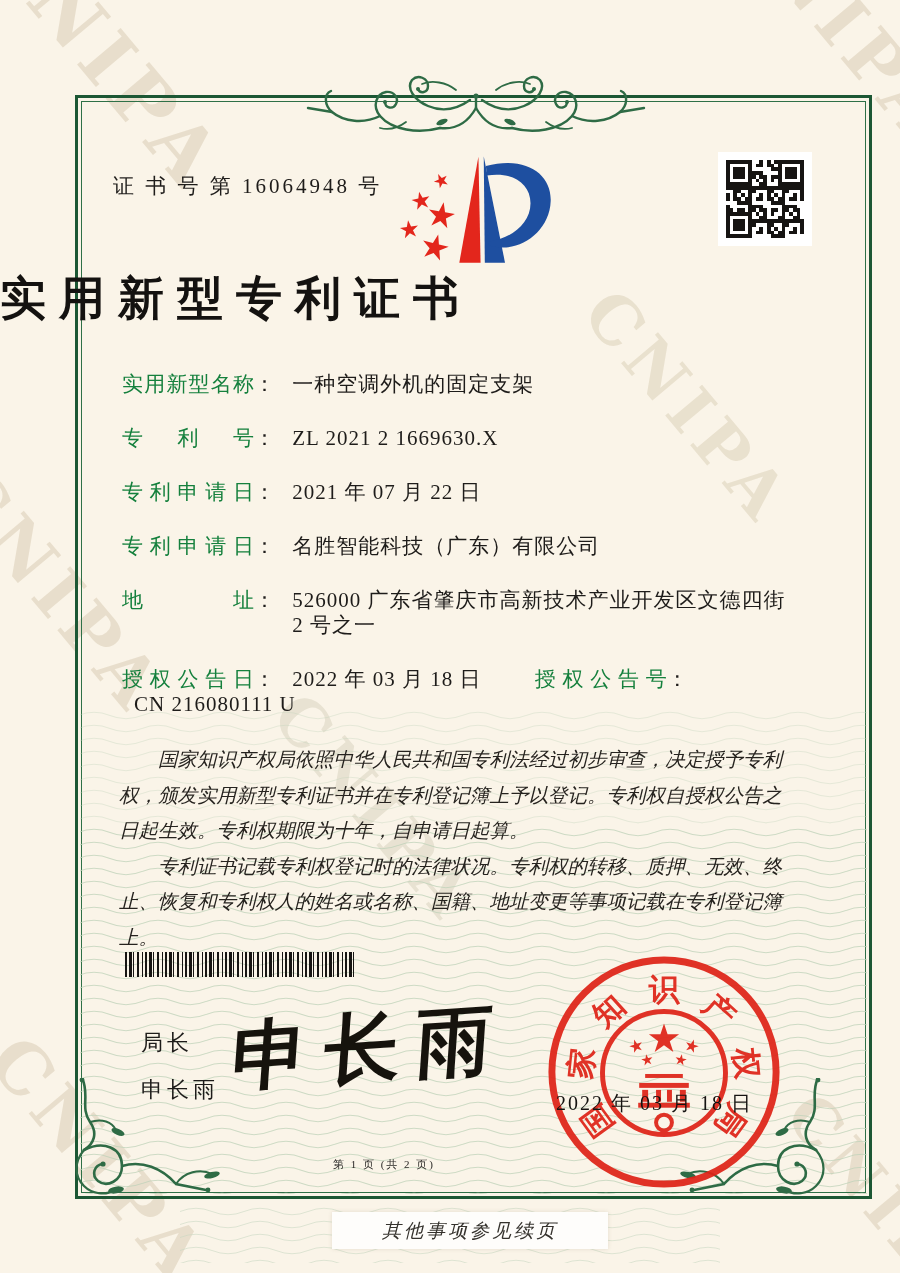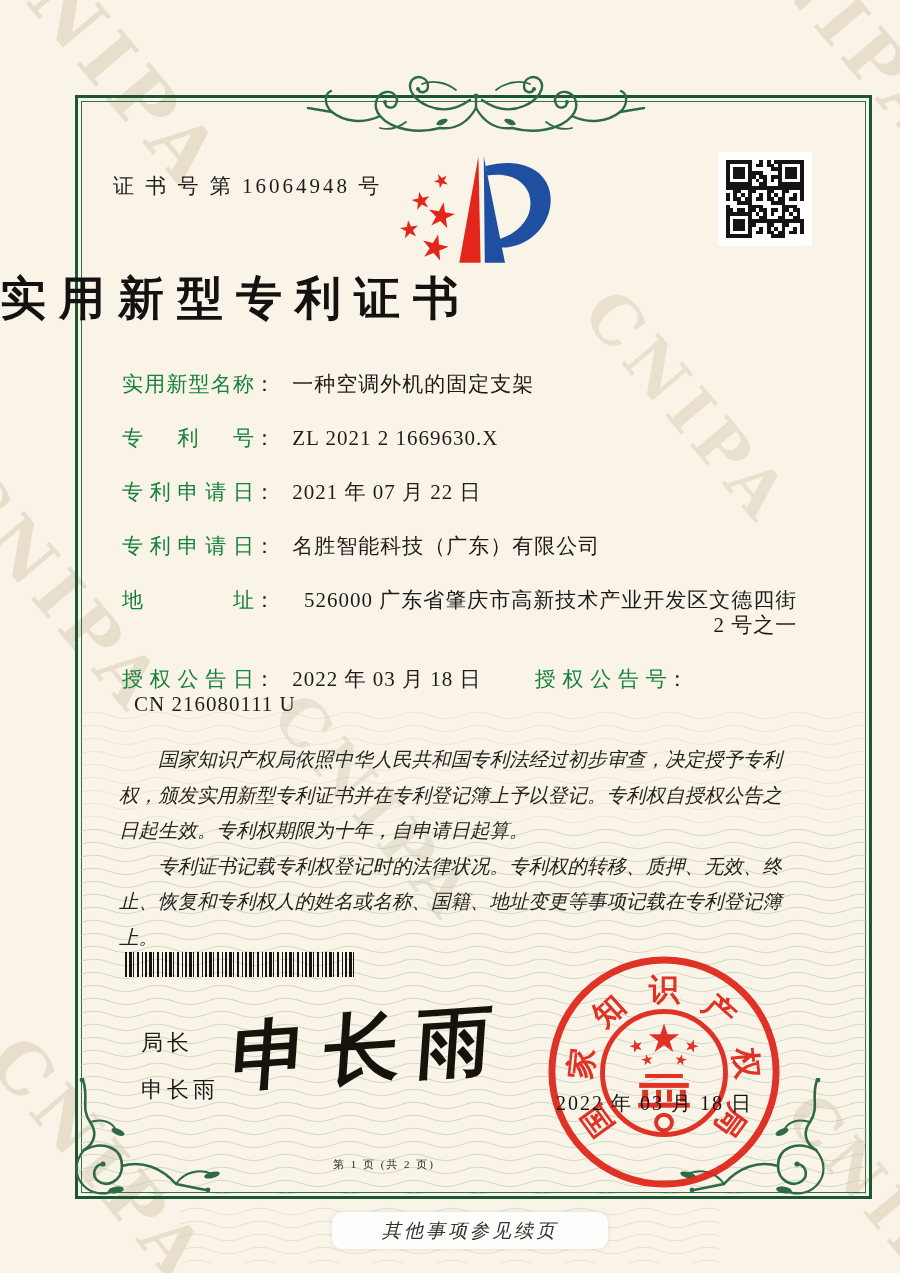--- a/index.html
+++ b/index.html
@@ -47,21 +47,21 @@
   }
   
   .fields{position:absolute; left:122px; top:372px; width:690px; font-size:21px;}
   .frow{margin-bottom:29px; line-height:25px;}
   .flabel{
     display:inline-block; width:132px; text-align:justify; text-align-last:justify;
     vertical-align:top; color:#15803d;
   }
   .fcolon{vertical-align:top;}
   .fvalue{display:inline-block; margin-left:12px; max-width:505px; vertical-align:top;
-    letter-spacing:1px;text-align:right;}
+    letter-spacing:1px;}
   .grant .fvalue{max-width:none;}
   .grant .second{margin-left:48px;}
   
   .body-text{
     position:absolute; left:119px; top:742px; width:668px;
     font-size:19.5px; line-height:35.5px; font-style:italic;
     font-family:"DejaVu Serif","Liberation Serif",serif; color:#26231f;
   }
   .body-text p{margin:0; text-indent:2em;font-style:italic;}
   
@@ -90,21 +90,20 @@
   }
   
   .page-info{
     position:absolute; left:0; top:1157px; width:768px; text-align:center;
     font-size:11px; letter-spacing:2px; color:#2a2826;
   }
   .footer-strip{
     position:absolute; left:332px; top:1212px; width:276px; height:37px;
     background:#fefdfb; display:flex; align-items:center; justify-content:center;
     box-shadow:0 0 4px rgba(120,110,90,.18);
-    border-radius:11px;
   }
   .footer-strip span{
     font-size:19px; letter-spacing:3px; font-style:italic; color:#35322d;
     font-family:"DejaVu Serif",serif;
   }
 </style>
 </head>
 <body>
 
 <div class="page">

